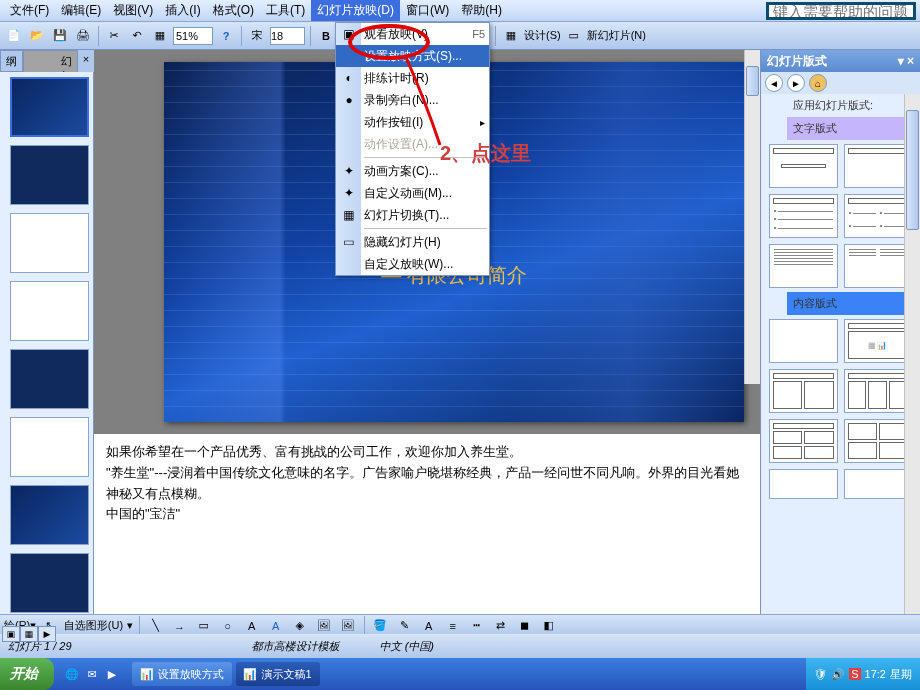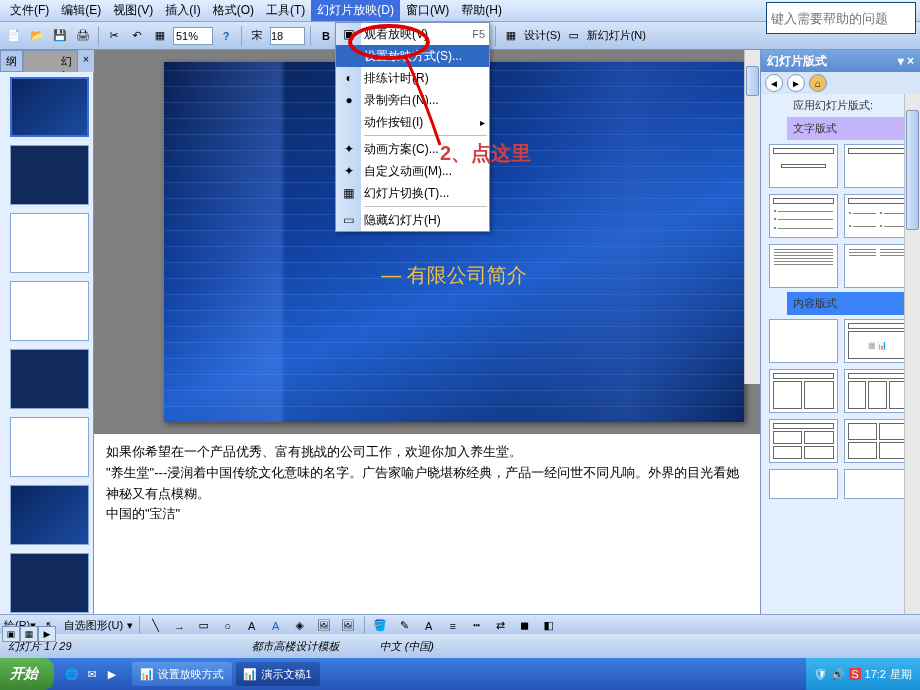--- a/index.html
+++ b/index.html
@@ -3,21 +3,21 @@
 <meta charset="utf-8">
 <style>
 * { margin: 0; padding: 0; box-sizing: border-box; font-family: "SimSun", sans-serif; }
 body { width: 920px; height: 690px; background: #ece9d8; overflow: hidden; font-size: 12px; }
 
 
 .menubar { height: 22px; background: linear-gradient(#e3efff, #c1d6f5); display: flex; align-items: center; padding: 0 4px; border-bottom: 1px solid #8ba5d1; }
 .menubar .mi { padding: 2px 6px; cursor: default; }
 .menubar .mi.active { background: #3d6edf; color: #fff; }
 .help-box { position: absolute; right: 4px; top: 2px; width: 150px; }
-.help-box input { width: 100%; height: 32px; border: 1px solid #0c4a6e; font-size: 13px; padding: 0 4px; color: #888; }
+.help-box input { width: 100%; height: 18px; border: 3px solid #0c4a6e; font-size: 15px; padding: 0 4px; color: #888; }
 
 
 .toolbar { height: 28px; background: linear-gradient(#d6e5f8, #b0c8ec); display: flex; align-items: center; padding: 2px 4px; gap: 3px; border-bottom: 1px solid #7b94c2; }
 .tbtn { width: 20px; height: 20px; border: 1px solid transparent; display: flex; align-items: center; justify-content: center; font-size: 11px; }
 .tsep { width: 1px; height: 20px; background: #8ba5d1; margin: 0 2px; }
 .zoom-in { width: 40px; height: 18px; border: 1px solid #7b9ebd; font-size: 11px; padding-left: 2px; }
 .font-in { width: 50px; height: 18px; border: 1px solid #7b9ebd; font-size: 11px; }
 
 
 .left-tabs { position: absolute; left: 0; top: 50px; width: 94px; height: 22px; display: flex; background: #b0c8ec; }
@@ -213,37 +213,43 @@
       <span>排练计时(R)</span>
     </div>
   <div class="dd-item">
       <span class="dd-icon">●</span>
       <span>录制旁白(N)...</span>
     </div>
   <div class="dd-item">
       <span>动作按钮(I)</span>
       <span class="arrow">▸</span>
     </div>
+  <div class="dd-item disabled">
+      <span>动作设置(A)...</span>
+    </div>
   <div class="dd-sep"></div>
   <div class="dd-item">
       <span class="dd-icon">✦</span>
       <span>动画方案(C)...</span>
     </div>
   <div class="dd-item">
       <span class="dd-icon">✦</span>
       <span>自定义动画(M)...</span>
     </div>
   <div class="dd-item">
       <span class="dd-icon">▦</span>
       <span>幻灯片切换(T)...</span>
     </div>
   <div class="dd-sep"></div>
   <div class="dd-item">
       <span class="dd-icon">▭</span>
       <span>隐藏幻灯片(H)</span>
+    </div>
+  <div class="dd-item">
+      <span>自定义放映(W)...</span>
     </div>
 </div>
 
 <div class="red-oval"></div>
 <svg class="red-annot" width="60" height="110" style="position:absolute;left:400px;top:50px;z-index:102">
   <path class="red-line" d="M 5 5 Q 25 50 40 95"></path>
 </svg>
 <div class="red-text">2、点这里</div>
 
 <div class="taskpane">

